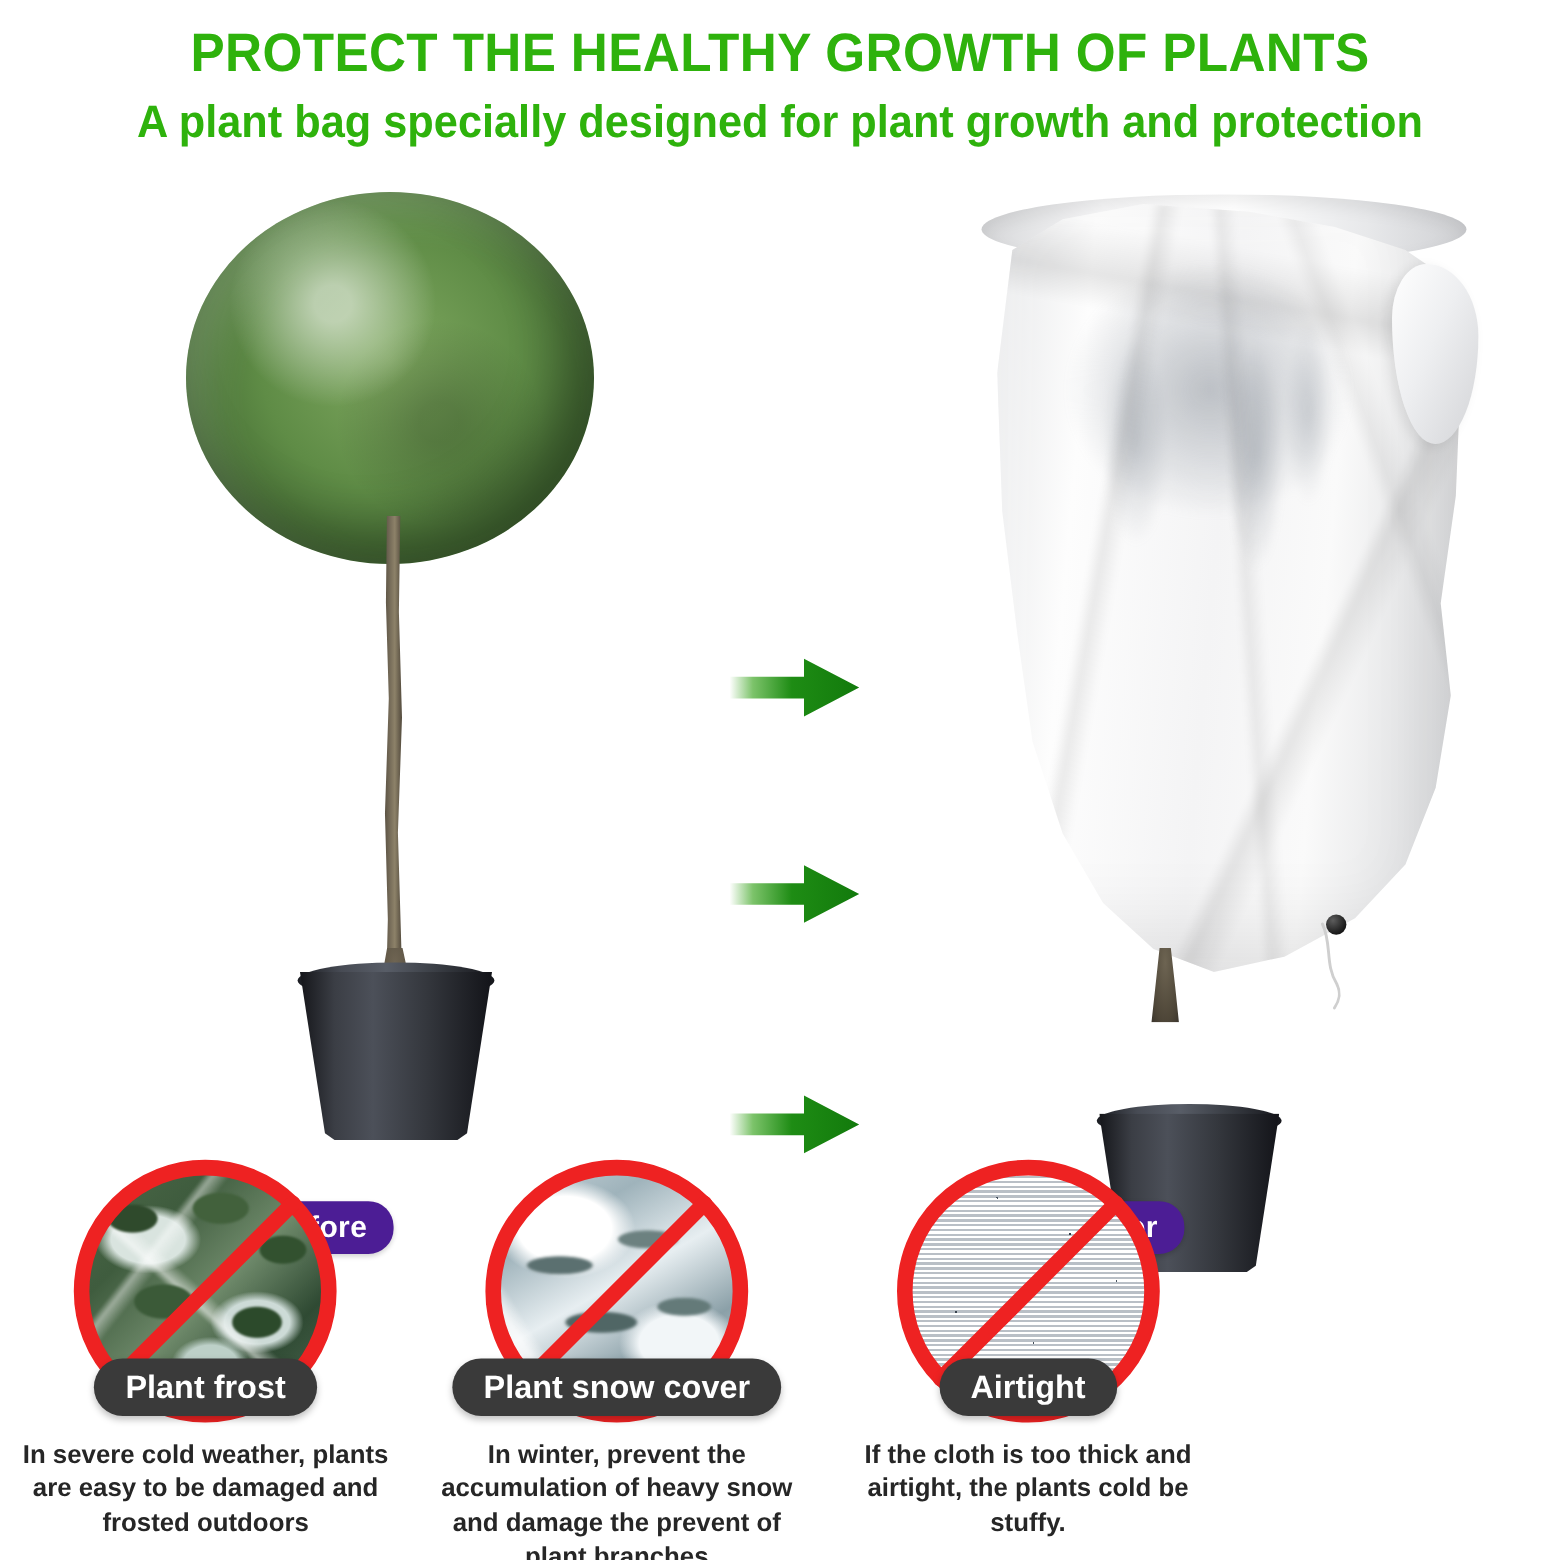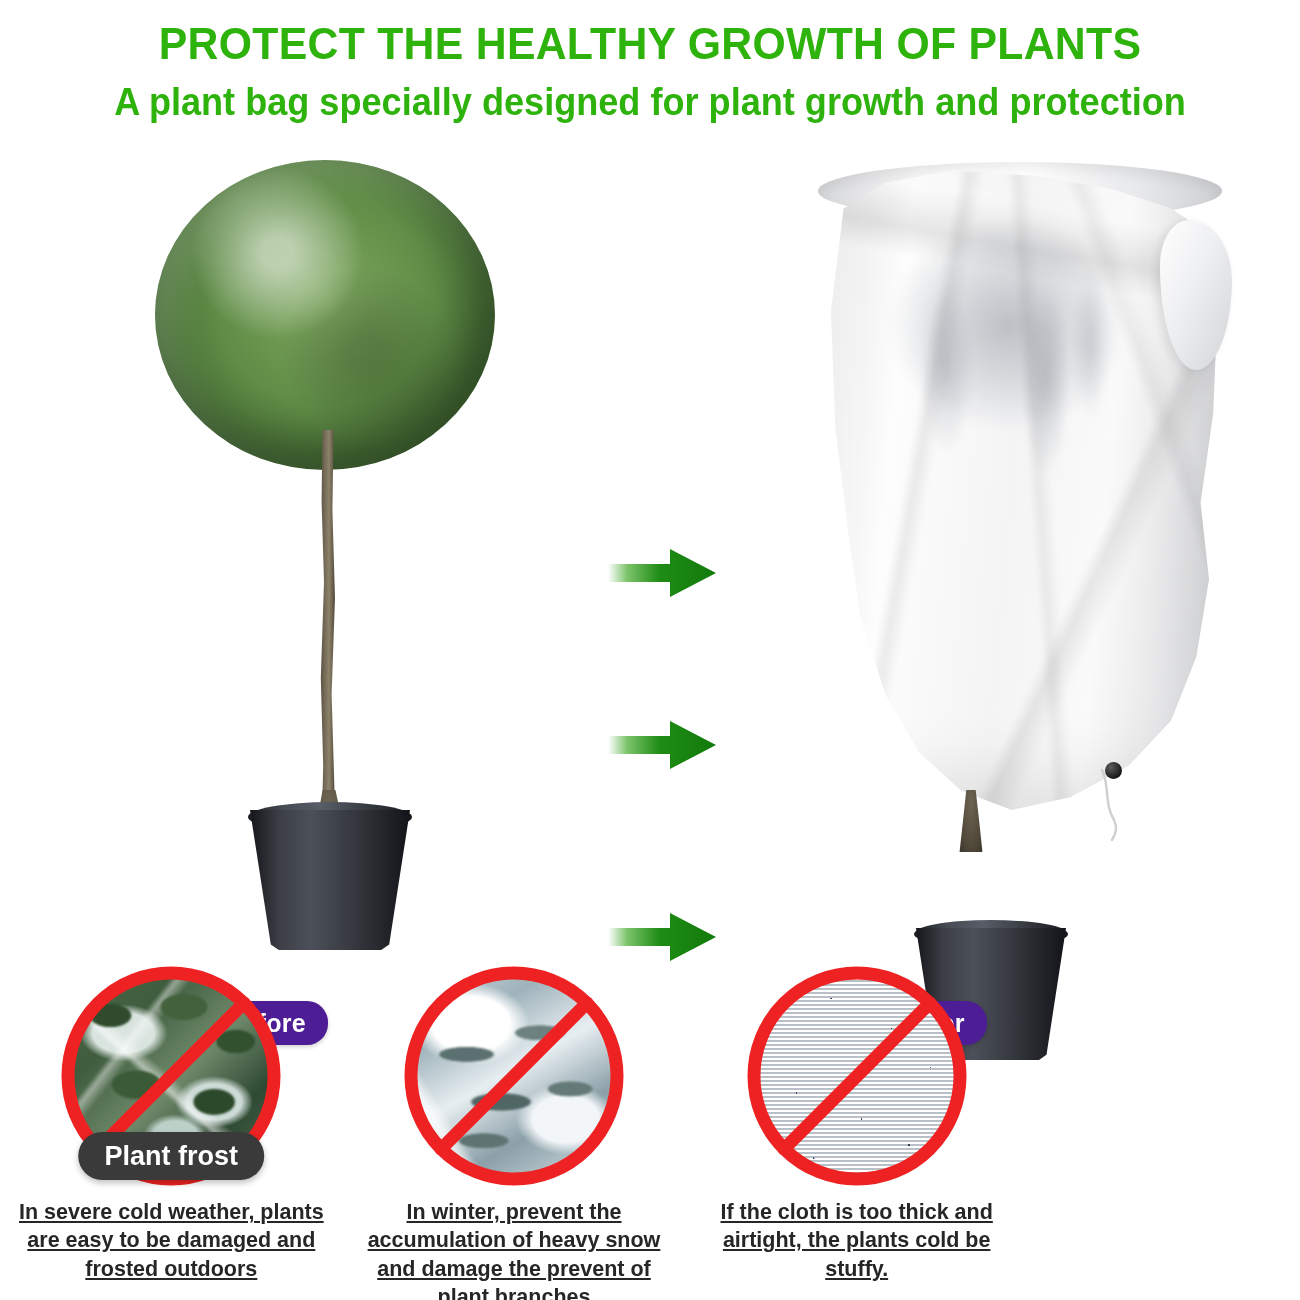--- a/index.html
+++ b/index.html
@@ -398,21 +398,20 @@
   .cap-desc {
     position: absolute;
     left: 18px; right: 18px;
     top: 238px;
     text-align: center;
     font-size: 21.5px;
     font-weight: bold;
     line-height: 1.32;
     color: #262626;
     font-family: "Liberation Sans Narrow", "Liberation Sans", sans-serif;
-    text-decoration: underline;
   }
 </style>
 </head>
 <body>
 
 <div class="page">
 
   <div class="header">
     <div class="main-title">PROTECT THE HEALTHY GROWTH OF PLANTS</div>
     <div class="sub-title">A plant bag specially designed for plant growth and protection</div>
@@ -495,30 +494,32 @@
     <div class="feature">
       <div class="circle-wrap">
         <div class="photo photo-snow"></div>
         <div class="ban">
           <svg viewBox="0 0 224 224" width="224" height="224" aria-hidden="true">
             <circle cx="112" cy="112" r="103" fill="none" stroke="#ee2222" stroke-width="13"></circle>
             <line x1="39" y1="185" x2="185" y2="39" stroke="#ee2222" stroke-width="13" stroke-linecap="round"></line>
           </svg>
         </div>
       </div>
+      <div class="cap-pill">Plant snow cover</div>
       <div class="cap-desc">In winter, prevent the accumulation of heavy snow and damage the prevent of plant branches</div>
     </div>
 
     <div class="feature">
       <div class="circle-wrap">
         <div class="photo photo-fabric"></div>
         <div class="ban">
           <svg viewBox="0 0 224 224" width="224" height="224" aria-hidden="true">
             <circle cx="112" cy="112" r="103" fill="none" stroke="#ee2222" stroke-width="13"></circle>
             <line x1="39" y1="185" x2="185" y2="39" stroke="#ee2222" stroke-width="13" stroke-linecap="round"></line>
           </svg>
         </div>
       </div>
+      <div class="cap-pill">Airtight</div>
       <div class="cap-desc">If the cloth is too thick and airtight, the plants cold be stuffy.</div>
     </div>
 
   </div>
 </div>
 
 </body></html>

